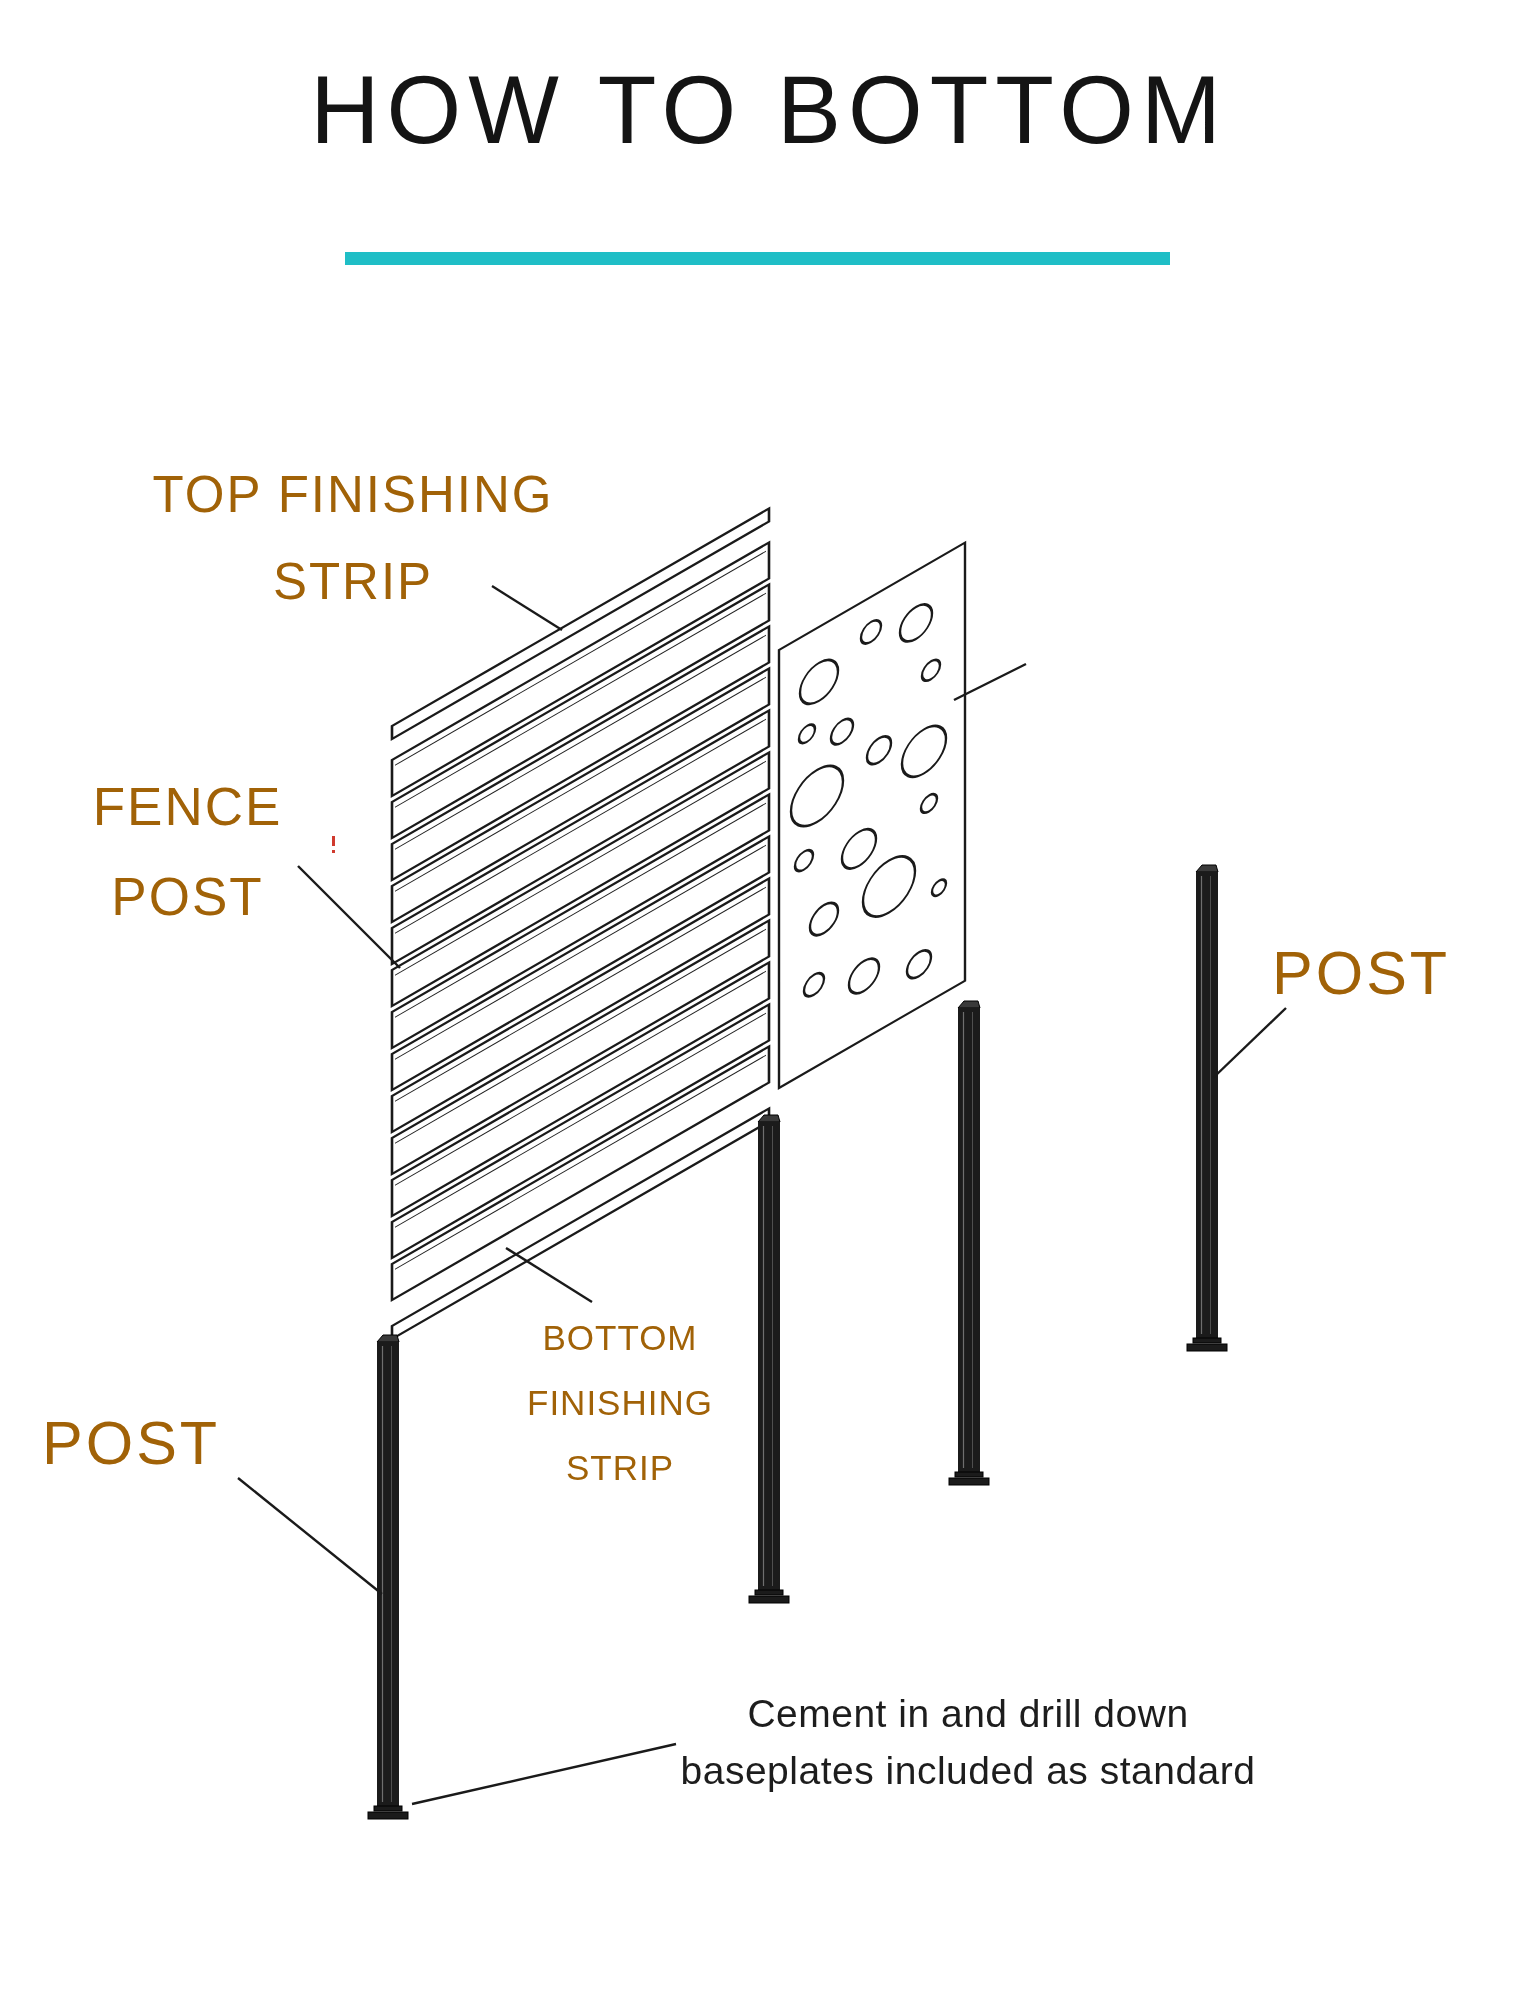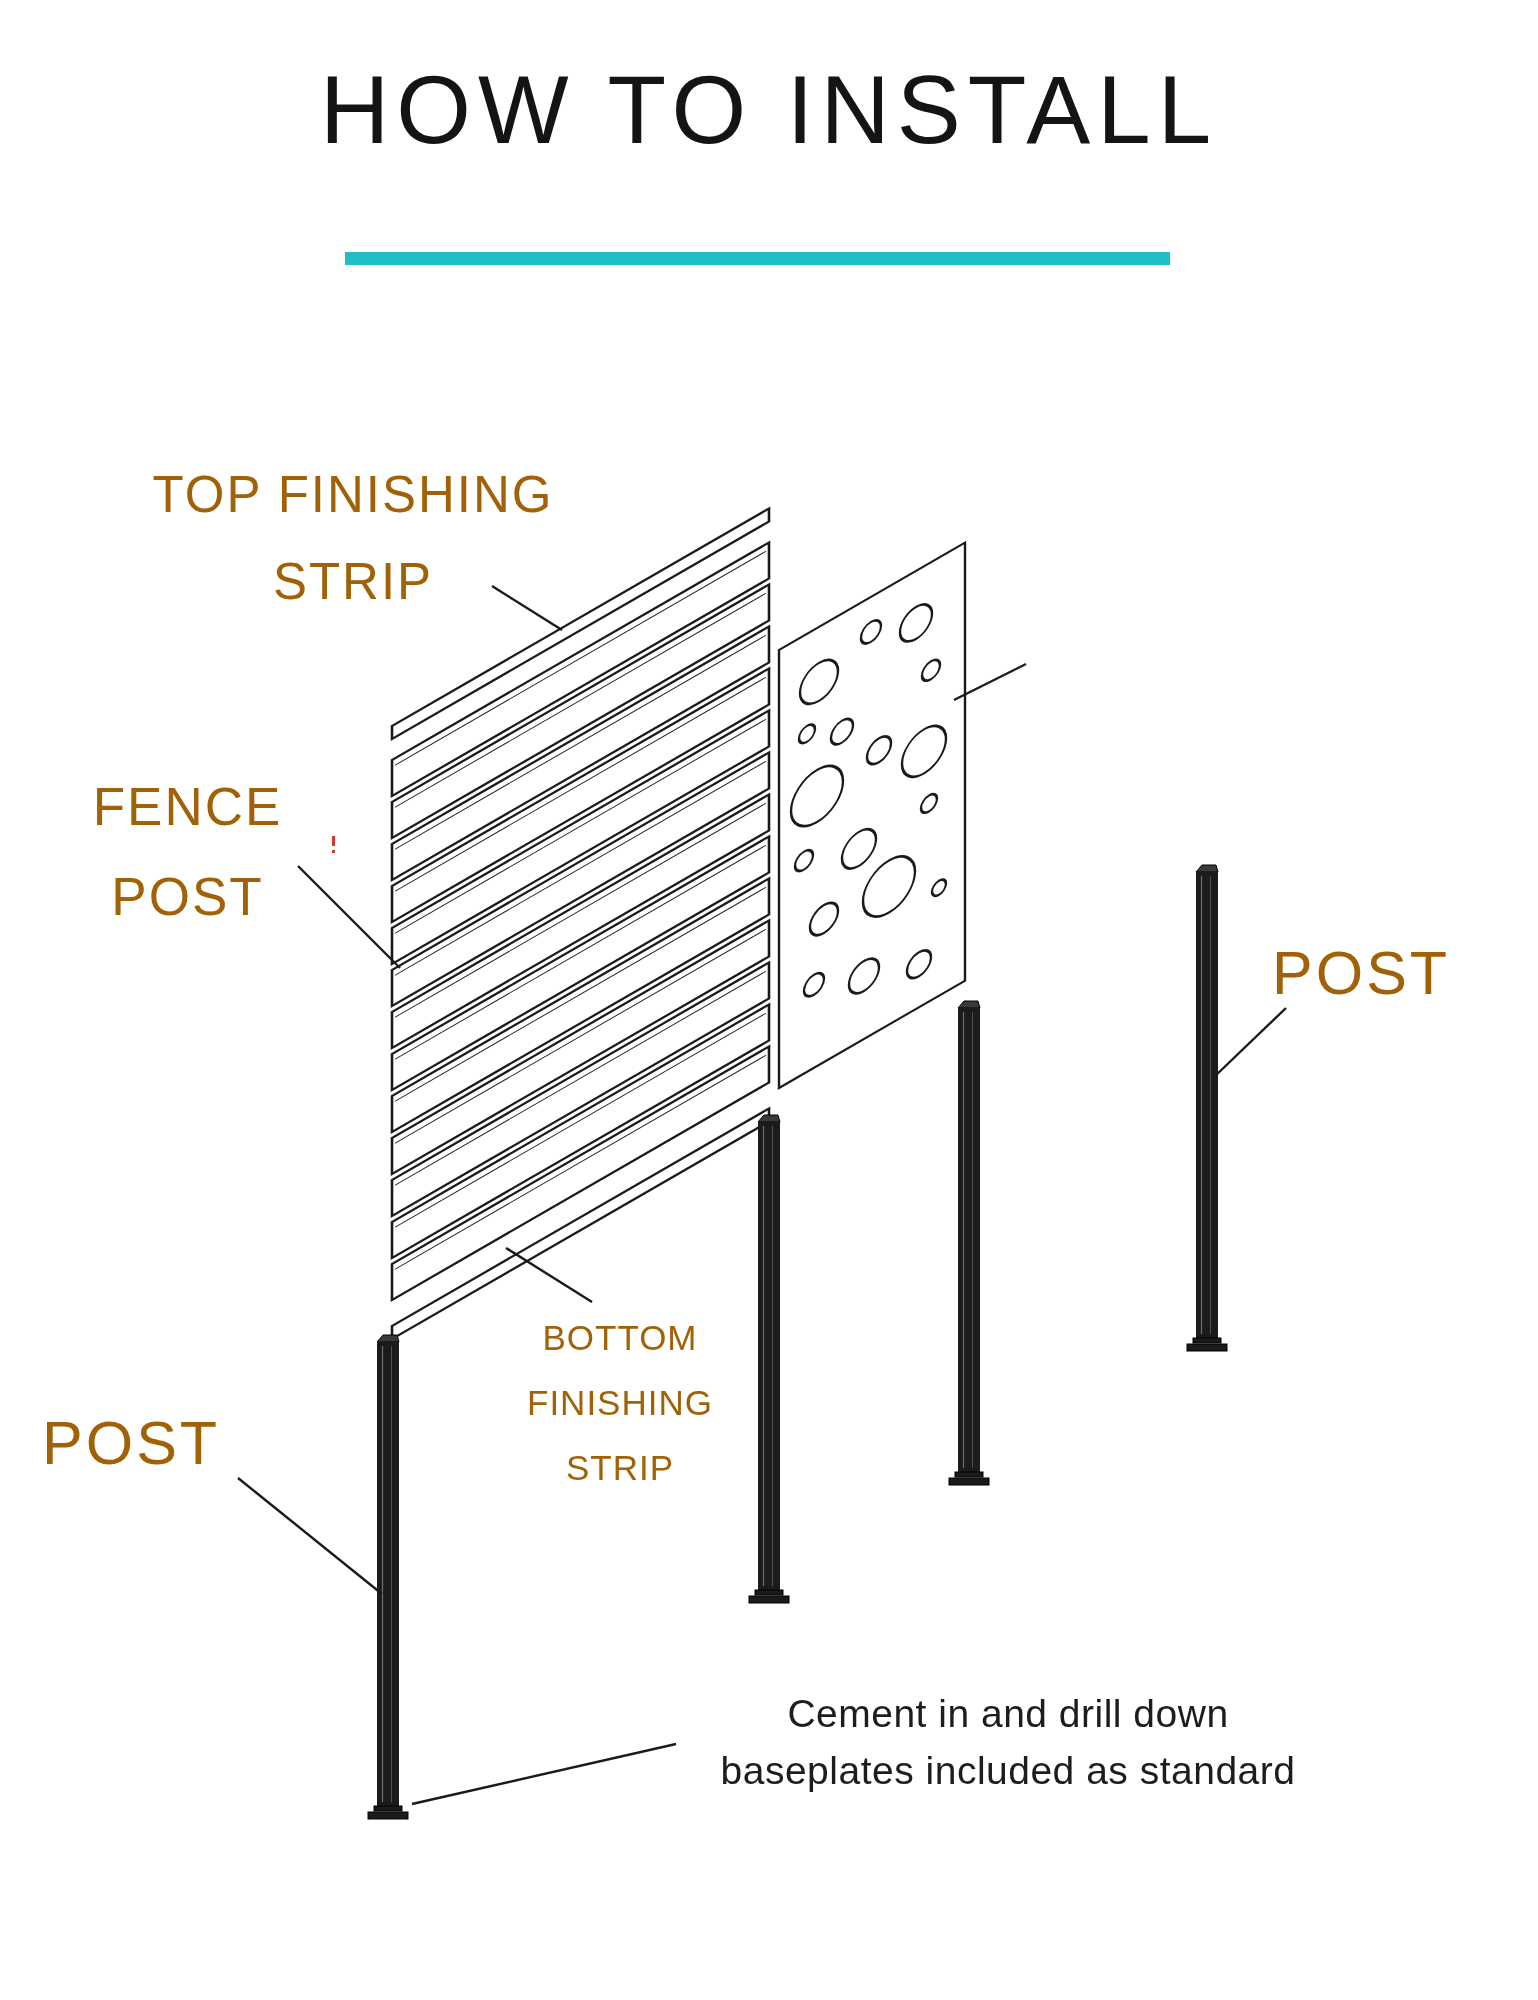--- a/index.html
+++ b/index.html
@@ -20,31 +20,31 @@
   }
   .art { position:absolute; left:0; top:0; width:1538px; height:2000px; }
   .label { position:absolute; font-weight:300; color:#a16207; }
   .lbl-top-strip   { left:118px; top:452px;  width:470px; font-size:51px; line-height:1.7;  letter-spacing:2px; text-align:center; }
   .lbl-screen      { left:1030px; top:588px; font-size:57px; letter-spacing:2px; white-space:nowrap; }
   .lbl-fence-slats { left:80px;  top:762px;  width:215px; font-size:53px; line-height:1.7;  letter-spacing:2px; text-align:center; }
   .lbl-post-right  { left:1272px; top:938px; font-size:61px; letter-spacing:3px; white-space:nowrap; }
   .lbl-post-left   { left:42px;  top:1408px; font-size:61px; letter-spacing:3px; white-space:nowrap; }
   .lbl-bottom-strip{ left:470px; top:1306px; width:300px; font-size:35px; line-height:1.85; letter-spacing:1px; text-align:center; }
   .note {
-    position:absolute; left:708px; top:1686px; width:600px;
+    position:absolute; left:668px; top:1686px; width:600px;
     font-size:39px; line-height:1.45; font-weight:400; letter-spacing:0.5px;
     text-align:center; color:#1d1d1d;
   }
 </style>
 </head>
 <body>
 
 <div class="canvas">
 
-  <h1 class="title">HOW TO INSTALL</h1>
+  <h1 class="title">HOW TO BOTTOM</h1>
   <div class="divider"></div>
 
   <svg class="art" viewBox="0 0 1538 2000" xmlns="http://www.w3.org/2000/svg">
 
     <g transform="matrix(1,-0.577,0,1,392,760)" fill="#ffffff" stroke="#1a1a1a" stroke-width="2.6">
       <rect x="0" y="-34" width="377" height="13"></rect>
       <rect x="0" y="0" width="377" height="36"></rect>
       <rect x="0" y="42" width="377" height="36"></rect>
       <rect x="0" y="84" width="377" height="36"></rect>
       <rect x="0" y="126" width="377" height="36"></rect>

